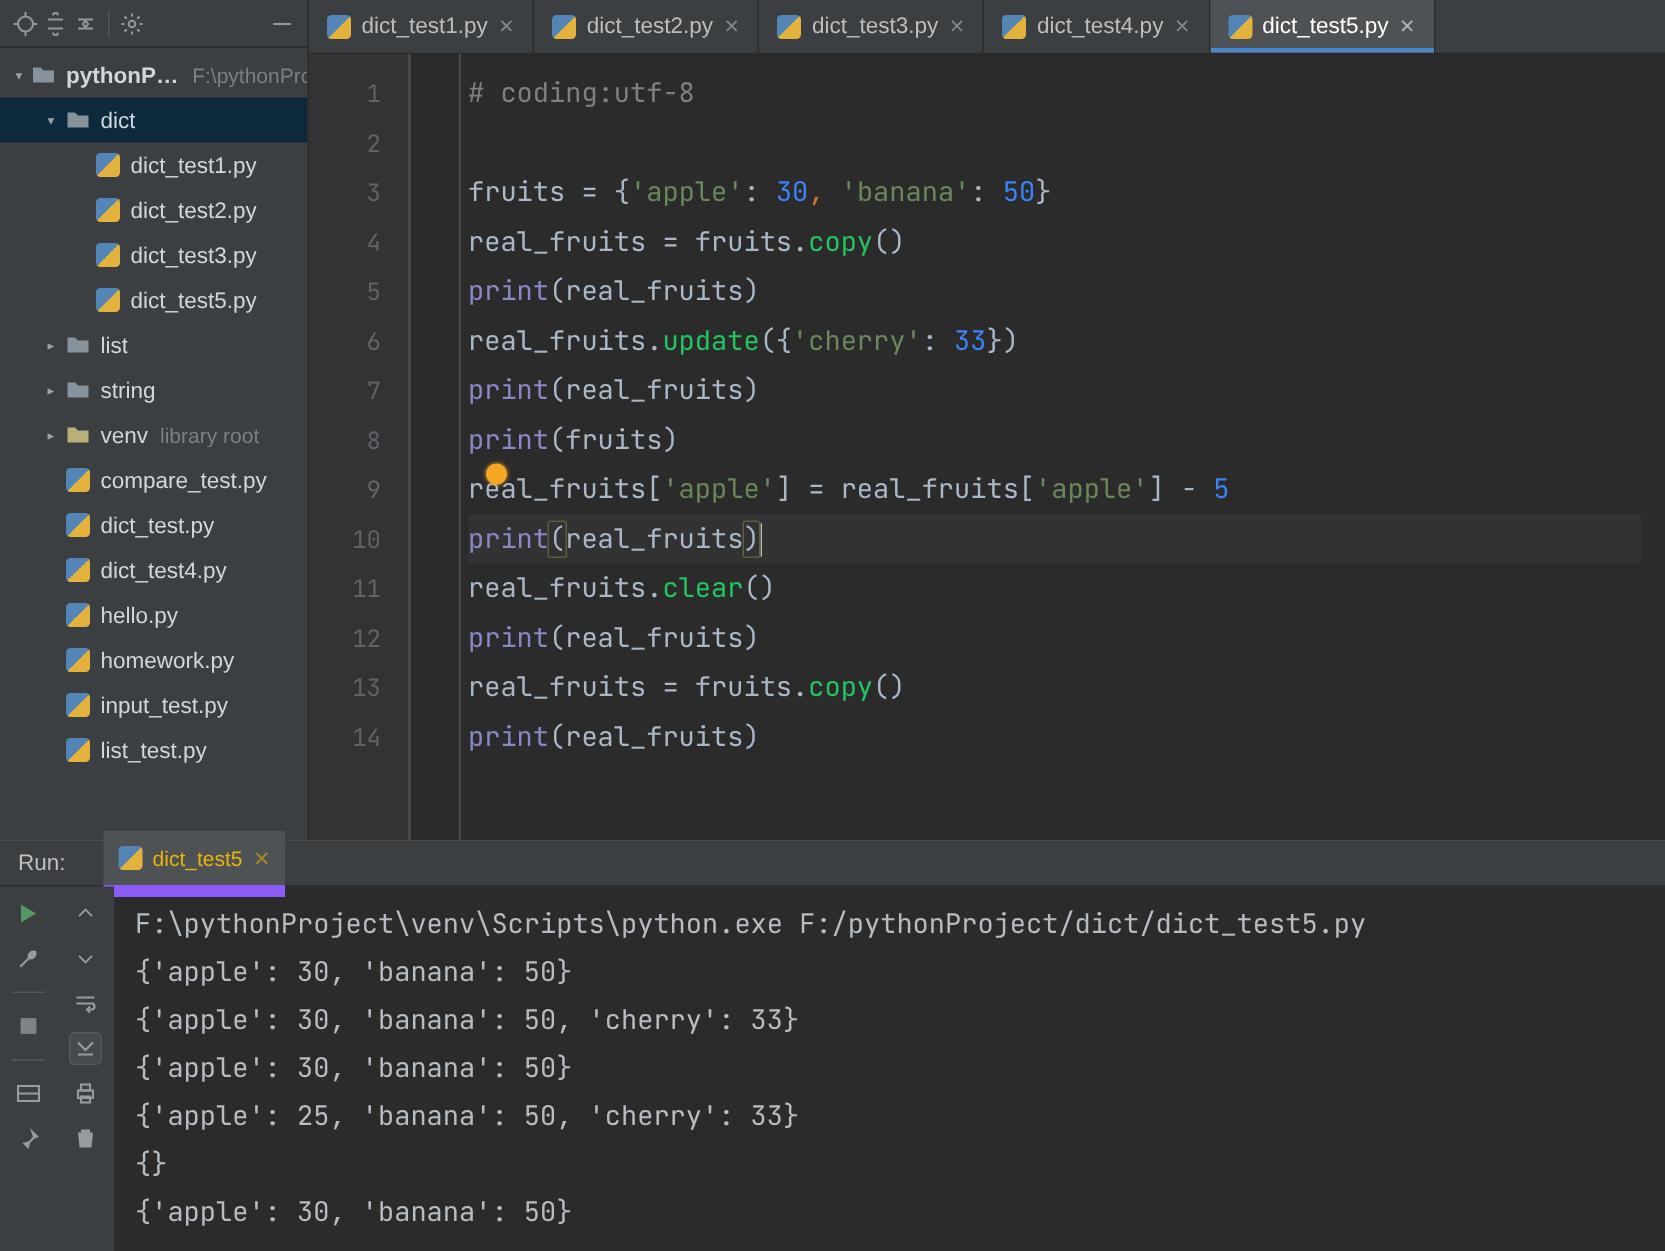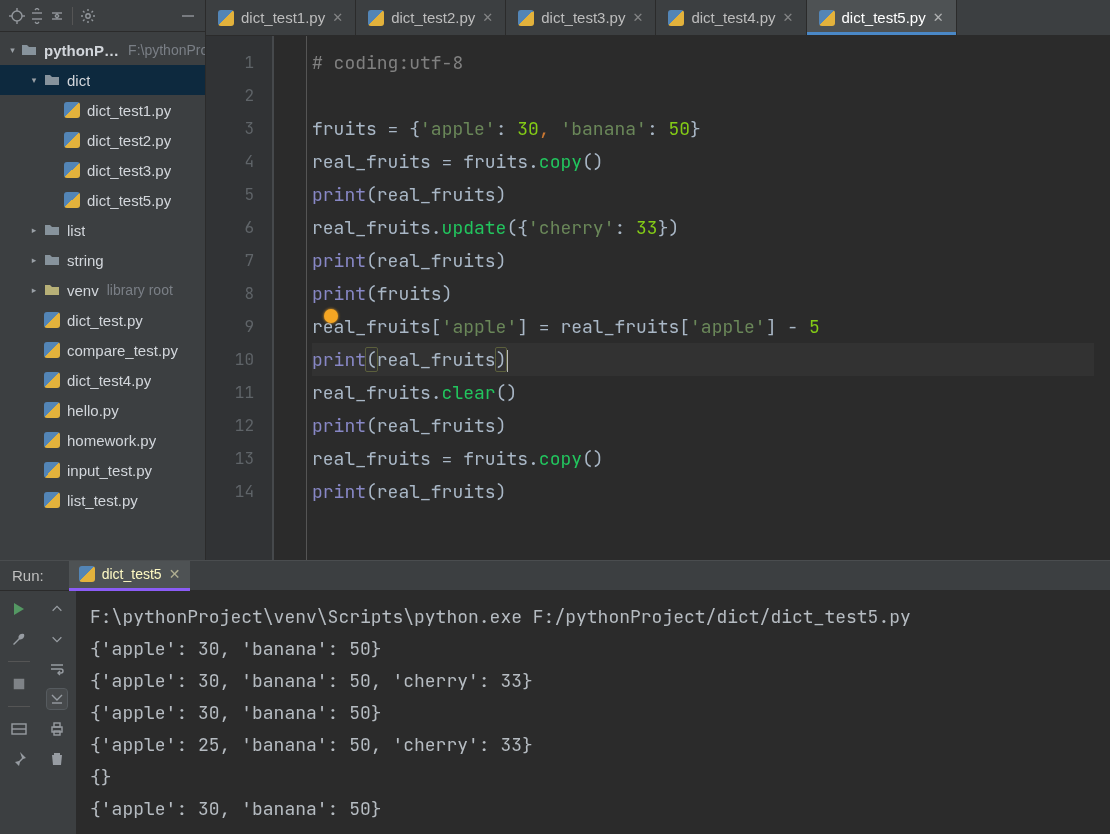--- a/index.html
+++ b/index.html
@@ -67,38 +67,38 @@
   .gutter .ln { padding-right:18px; height:33px; font-size:16px; }
   .codewrap { position:relative; flex:1; padding:10px 16px 0 38px;
               border-left:2px solid #46494c; margin-left:0; overflow:hidden;}
   .vline { position:absolute; top:0; bottom:0; left:32px; width:0;
            border-left:1.5px solid #555; }
   .codeline { height:33px; white-space:pre; color:#a9b7c6; position:relative;}
   .codeline.current { background:#323232; }
   .tok-cm { color:#808080; }
   .tok-kw { color:#cc7832; }
   .tok-str { color:#6a8759; }
-  .tok-num { color:#84cc16;text-align:center; }
+  .tok-num { color:#3b82f6;text-align:center; }
   .tok-fn { color:#22c55e; }
   .tok-id { color:#a9b7c6; }
   .tok-bi { color:#8888c6; }
   .caret { display:inline-block; width:1px; height:22px; background:#bbb;
            vertical-align:middle; margin-left:1px; }
   .hl-paren { outline:1px solid #5b5f3c; border-radius:1px; }
   .bulb-o { position:absolute; left:12px; top:-1px; width:14px; height:14px;
             background:#f5a623; border-radius:50%; box-shadow:0 0 3px #f5a623; }
 
   
   .run { height:274px; display:flex; flex-direction:column;
          border-top:1px solid #4a4d4f; background:#2b2b2b; }
   .run-head { height:30px; background:#3c3f41; display:flex; align-items:center;
               gap:25px; padding:0 12px; border-bottom:1px solid #2b2b2b; }
   .run-head .lbl { color:#bfbfbf; font-size:15px; }
   .runtab { display:flex; align-items:center; gap:7px; background:#4e5254;
-            height:30px; padding:0 10px; color:#fef9c3; border-bottom:3px solid #8b5cf6; }
+            height:44px; padding:0 10px; color:#eab308; border-bottom:8px solid #8b5cf6; }
   .runtab .close { opacity:.55; cursor:pointer; }
   .run-body { flex:1; display:flex; }
   .rcol { width:38px; background:#3c3f41; display:flex; flex-direction:column;
           align-items:center; padding-top:8px; gap:10px; }
   .rcol .ic { width:20px; height:20px; display:flex; align-items:center;
               justify-content:center; cursor:pointer; opacity:.85; }
   .rcol .ic.active { outline:1px solid #5b6065; border-radius:3px;
                      background:#4a4d4f; }
   .rcol .sep { width:22px; height:1px; background:#555; margin:2px 0; }
   .rout { flex:1; padding:10px 0 16px 14px;
@@ -231,28 +231,28 @@
               </svg>
             </span>
             <span class="lbl">venv</span>
             <span class="hint">library root</span>
           </div>
           <div class="trow lvl2">
             <span class="exp"></span>
             <span class="icn">
               <span class="pybox"></span>
             </span>
+            <span class="lbl">compare_test.py</span>
+          </div>
+          <div class="trow lvl2">
+            <span class="exp"></span>
+            <span class="icn">
+              <span class="pybox"></span>
+            </span>
             <span class="lbl">dict_test.py</span>
-          </div>
-          <div class="trow lvl2">
-            <span class="exp"></span>
-            <span class="icn">
-              <span class="pybox"></span>
-            </span>
-            <span class="lbl">compare_test.py</span>
           </div>
           <div class="trow lvl2">
             <span class="exp"></span>
             <span class="icn">
               <span class="pybox"></span>
             </span>
             <span class="lbl">dict_test4.py</span>
           </div>
           <div class="trow lvl2">
             <span class="exp"></span>

